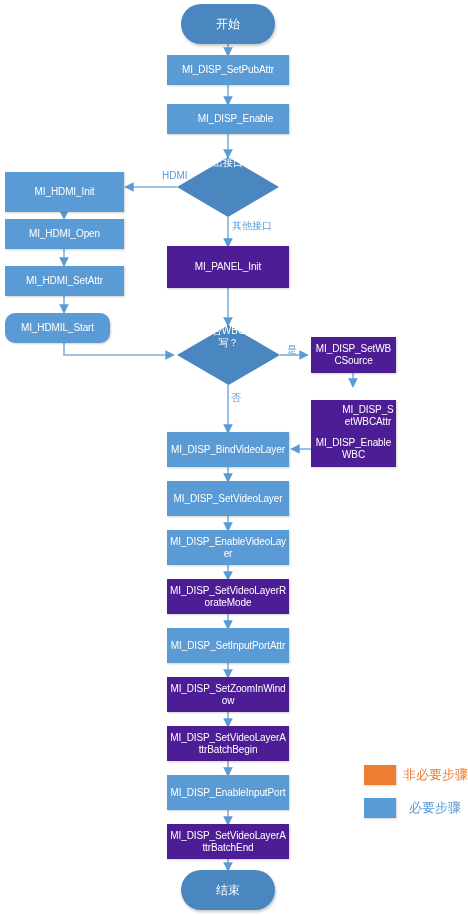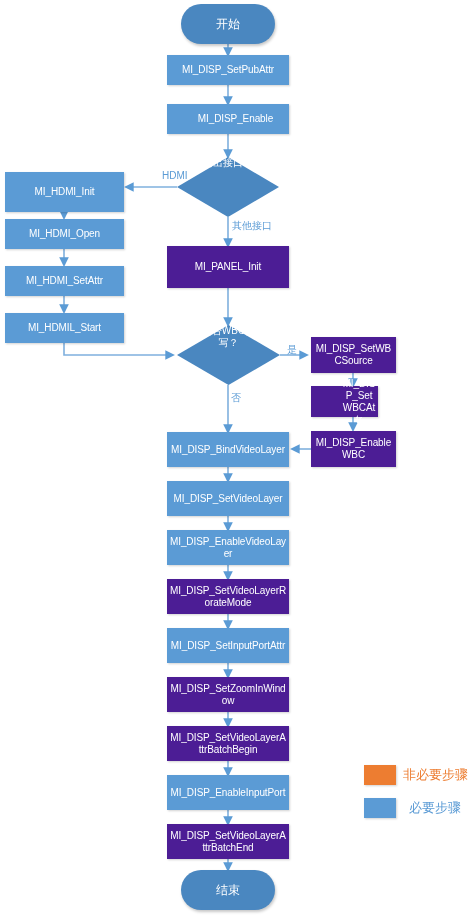--- a/index.html
+++ b/index.html
@@ -180,42 +180,42 @@
   </div>
 
   <div class="node blue" style="left:5px; top:219px; width:119px; height:30px;">
     <span>MI_HDMI_Open</span>
   </div>
 
   <div class="node blue" style="left:5px; top:266px; width:119px; height:30px;">
     <span>MI_HDMI_SetAttr</span>
   </div>
 
-  <div class="node blue" style="left:5px; top:313px; width:119px; height:30px;">
+  <div class="node blue" style="left:5px; top:313px; width:105px; height:30px;border-radius:10px;">
     <span>MI_HDMIL_Start</span>
   </div>
 
   <div class="node orange" style="left:167px; top:246px; width:122px; height:42px;">
     <span>MI_PANEL_Init</span>
   </div>
 
   <div class="diamond-wrap" style="left:177px; top:325px; width:103px; height:60px;">
     <div class="diamond-shape"></div>
     <div class="diamond-label" style="width:56px;">是否WBC回写？</div>
   </div>
 
   <div class="edge-label" style="left:287px; top:344px;">是</div>
 
   <div class="edge-label" style="left:231px; top:392px;">否</div>
 
   <div class="node orange" style="left:311px; top:337px; width:85px; height:36px;">
     <span>MI_DISP_SetWBCSource</span>
   </div>
 
-  <div class="node orange" style="left:311px; top:386px; width:67px; height:31px;padding-left:31px;">
+  <div class="node orange" style="left:311px; top:400px; width:85px; height:31px;padding-left:31px;">
     <span>MI_DISP_SetWBCAttr</span>
   </div>
 
   <div class="node orange" style="left:311px; top:431px; width:85px; height:36px;">
     <span>MI_DISP_EnableWBC</span>
   </div>
 
   <div class="node blue" style="left:167px; top:432px; width:122px; height:35px;">
     <span>MI_DISP_BindVideoLayer</span>
   </div>

